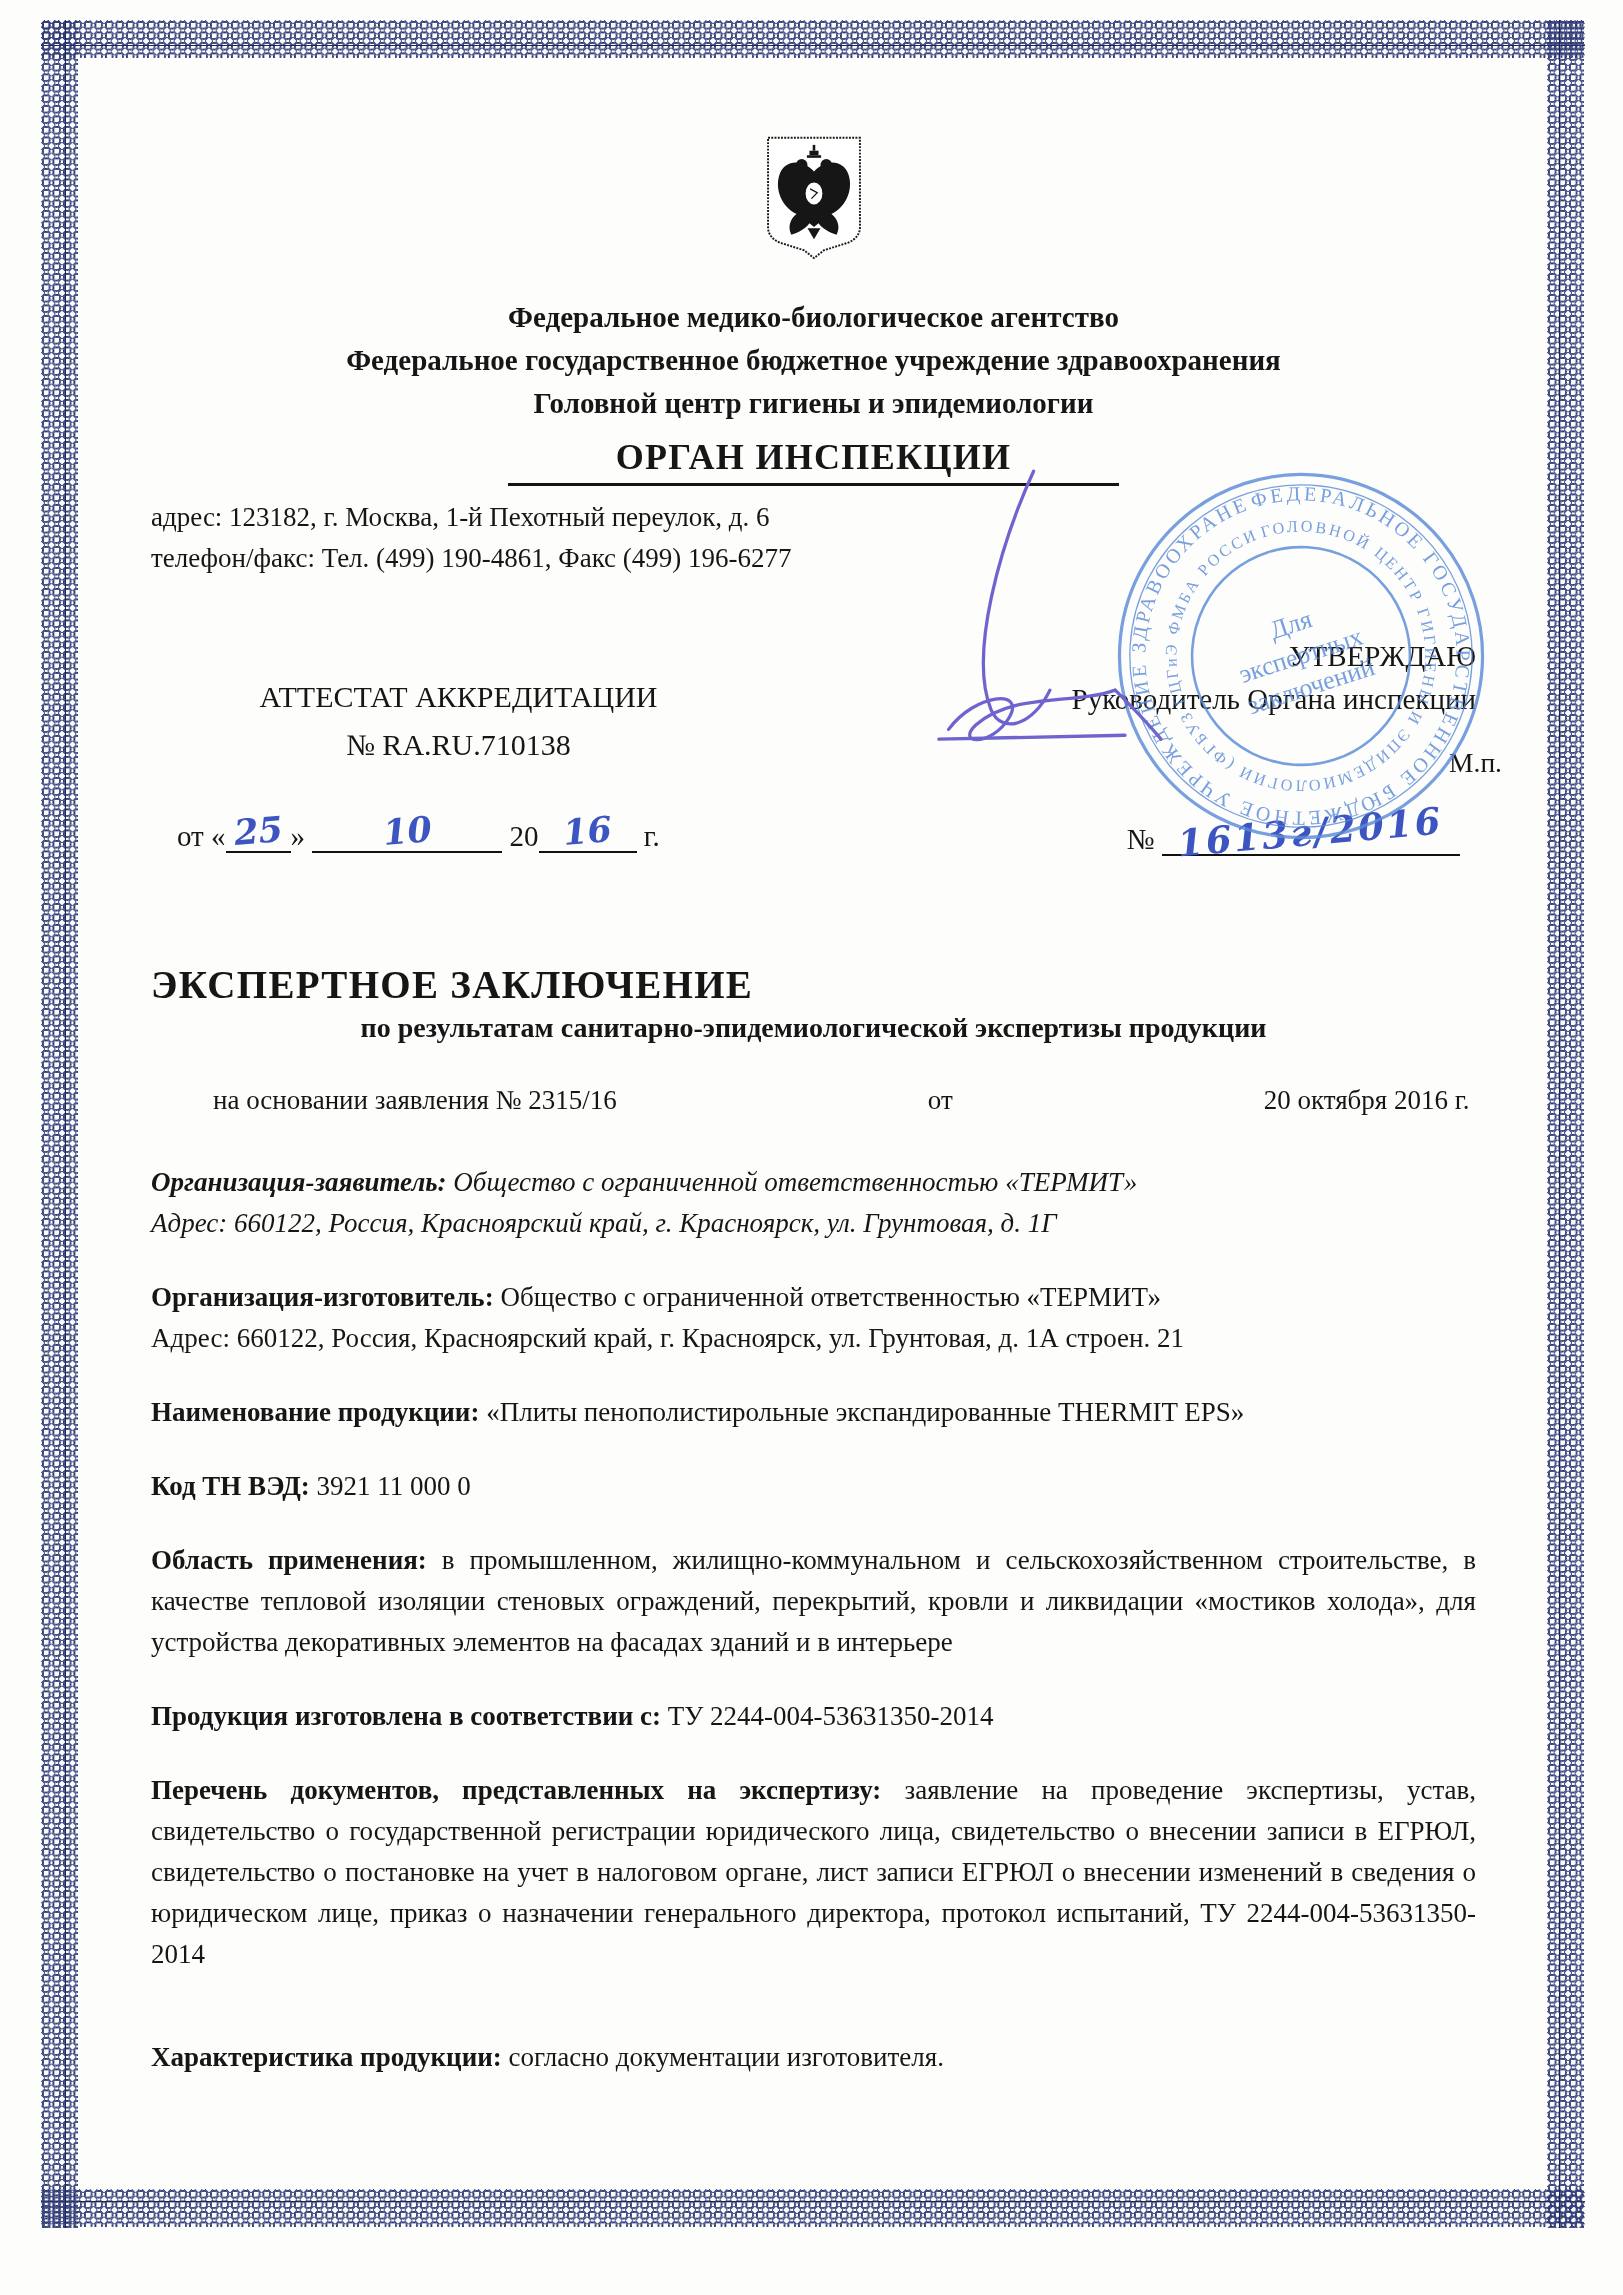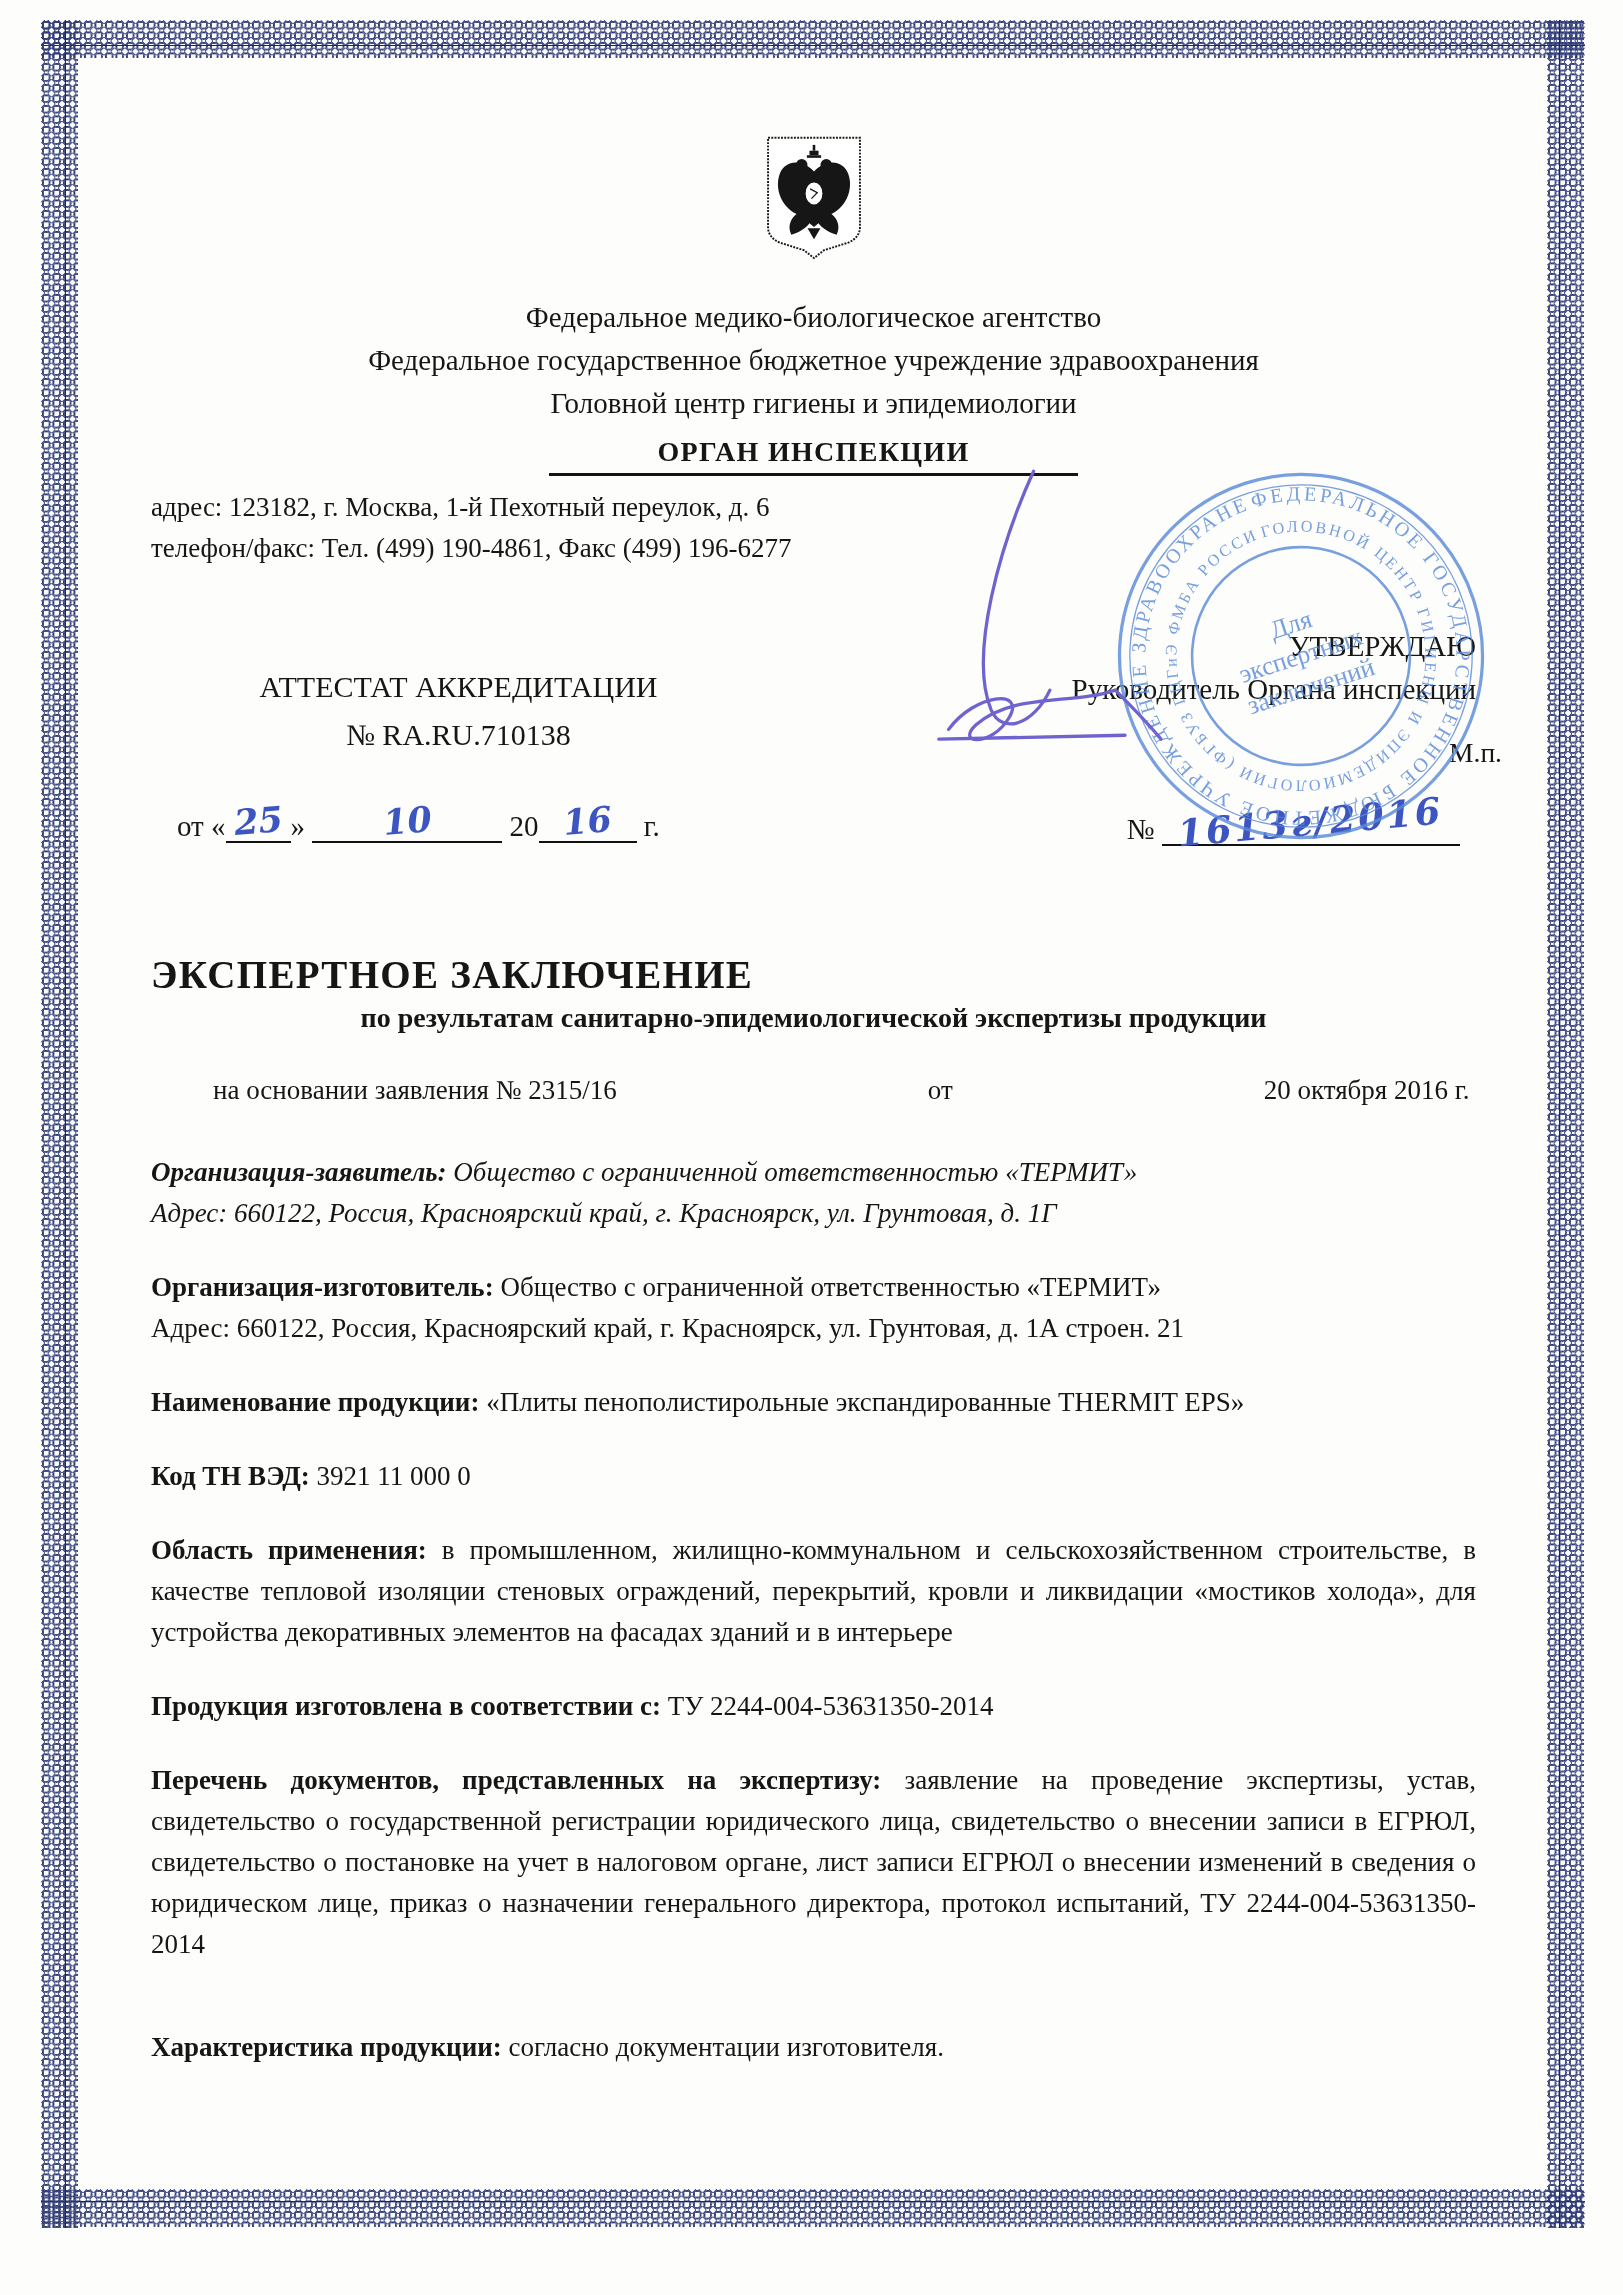--- a/index.html
+++ b/index.html
@@ -32,25 +32,25 @@
   .band-bottom::after{top:11.8px;}
   .band-left::after,.band-right::after{content:"";position:absolute;top:0;bottom:0;width:1.3px;background:#1d2757;}
   .band-left::after{right:11.8px;}
   .band-right::after{left:11.8px;}
 
   
   .content{position:absolute;left:151px;top:0;width:1325px;}
 
   .emblem-wrap{margin-top:131px;text-align:center;height:131px;}
 
-  .agency{margin-top:34px;text-align:center;font-weight:normal;font-size:29px;line-height:43px;}
+  .agency{margin-top:34px;text-align:center;font-weight:bold;font-size:29px;line-height:43px;}
 
   .inspection-wrap{margin-top:10.5px;text-align:center;}
   .inspection{
-    display:inline-block;font-weight:bold;font-size:28px;letter-spacing:1.3px;
+    display:inline-block;font-weight:bold;font-size:36px;letter-spacing:1.3px;
     padding:0 108px 5.2px 108px;border-bottom:3.9px solid #141414;
   }
   .addr{margin-top:11.8px;font-size:27px;line-height:41px;}
 
   .row1{margin-top:56px;display:flex;justify-content:space-between;}
   .accred{width:615px;padding-top:38px;text-align:center;font-size:30px;line-height:48px;}
   .approve-col{width:592px;text-align:right;font-size:29px;line-height:43px;}
   .sig-row{margin-top:29.5px;display:flex;justify-content:flex-end;align-items:flex-end;}
   .sig-line{display:inline-block;width:376px;border-bottom:2.6px solid #161616;height:27.5px;}
   .sig-name{margin-left:16.4px;}

